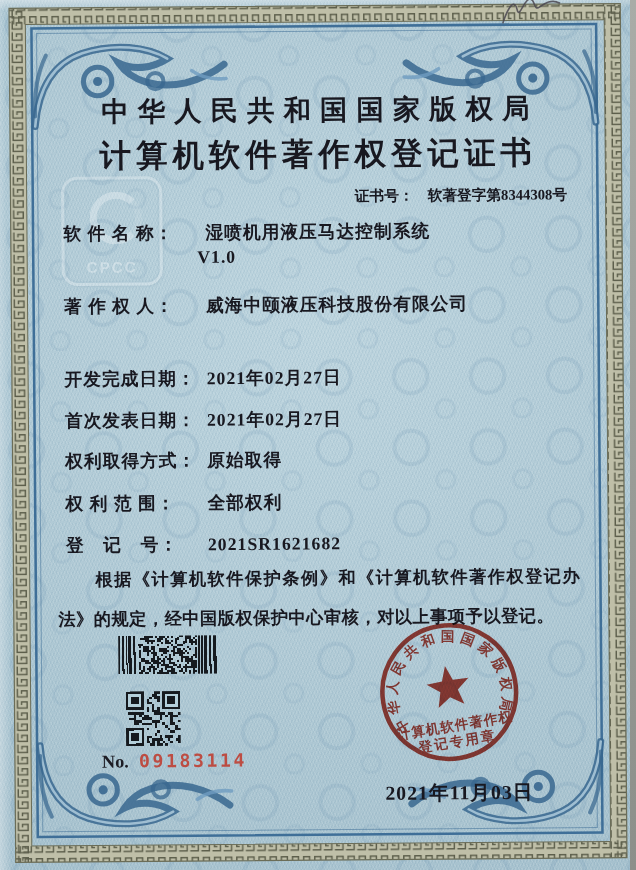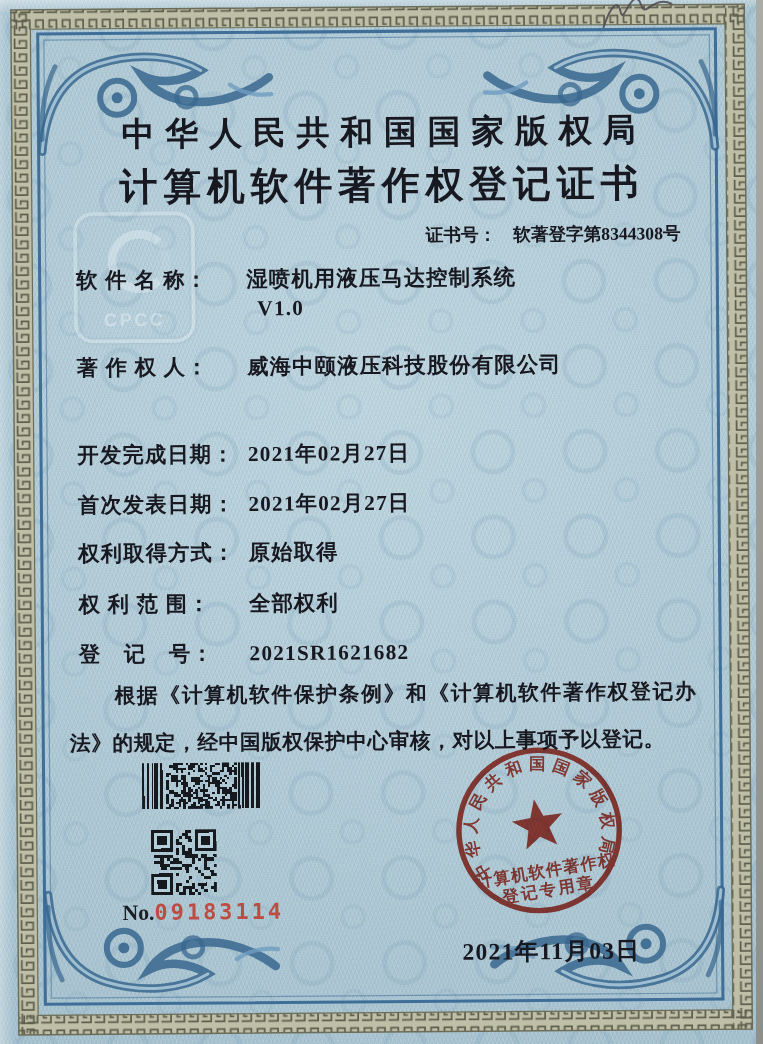--- a/index.html
+++ b/index.html
@@ -39,21 +39,21 @@
   .cert-title{top:137px;left:0;width:100%;text-align:center;
     font-size:31px;font-weight:bold;letter-spacing:5px;text-indent:5px;}
   .certno{top:190px;right:70px;font-size:14.5px;font-weight:bold;}
   .certno .gap{display:inline-block;width:14px;}
   .row{position:absolute;left:68px;z-index:3;font-size:17.5px;font-weight:bold;color:#181820;}
   .row .lbl{display:inline-block;width:136px;letter-spacing:1px;}
   .row .val{letter-spacing:1px;}
   .statement{top:557px;left:60px;width:516px;font-size:17px;font-weight:bold;
     line-height:39px;text-indent:37px;text-align:justify;letter-spacing:.5px;}
   .serial{top:745px;left:102px;font-size:18px;font-weight:bold;}
-  .serial .no{color:#1d1d25;}
+  .serial .no{color:#1d1d25;margin-right:10px;}
   .serial .num{font-family:"DejaVu Sans Mono",monospace;color:#bf4034;
     letter-spacing:2.5px;font-size:18px;opacity:.9;}
   .issue-date{top:776px;left:372px;width:166px;text-align:center;
     font-size:19.5px;font-weight:bold;letter-spacing:1px;}
   .barcode{position:absolute;left:119px;top:632px;z-index:3;}
   .qrcode{position:absolute;left:126px;top:687px;z-index:3;}
   .stamp{position:absolute;left:370px;top:616px;z-index:4;
     transform:rotate(-9deg);mix-blend-mode:multiply;opacity:.93;}
   .scribble{position:absolute;left:498px;top:1px;z-index:5;}
   .cpcc{position:absolute;left:66px;top:178px;width:94px;height:102px;z-index:2;
@@ -123,21 +123,21 @@
   <div class="txt cert-title">计算机软件著作权登记证书</div>
 
   <div class="txt certno">
     <span>证书号：</span><span class="gap"></span><span>软著登字第8344308号</span>
   </div>
 
   <div class="row" style="top:222px">
     <span class="lbl">软 件 名 称：</span>
     <span class="val">湿喷机用液压马达控制系统</span>
   </div>
-  <div class="row" style="top:248px;left:217px">
+  <div class="row" style="top:248px;left:200px">
     <span class="val">V1.0</span>
   </div>
   <div class="row" style="top:294px">
     <span class="lbl">著 作 权 人：</span>
     <span class="val">威海中颐液压科技股份有限公司</span>
   </div>
   <div class="row" style="top:366px">
     <span class="lbl">开发完成日期：</span>
     <span class="val">2021年02月27日</span>
   </div>

